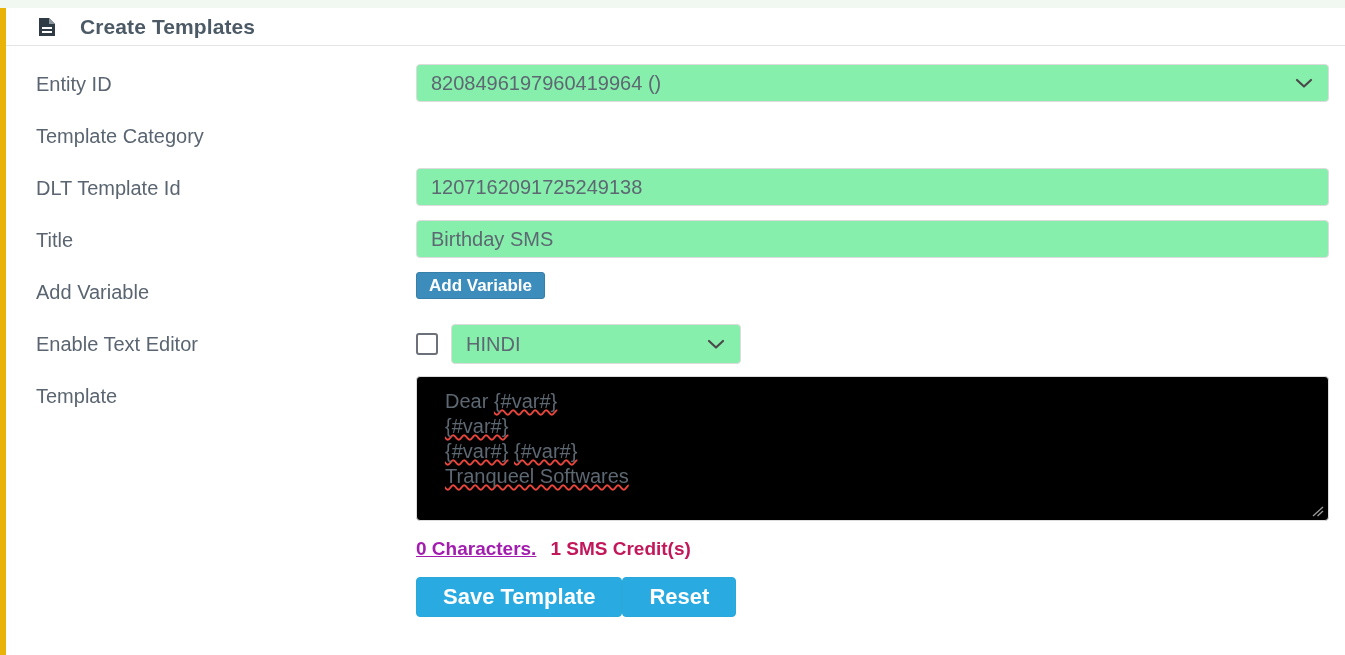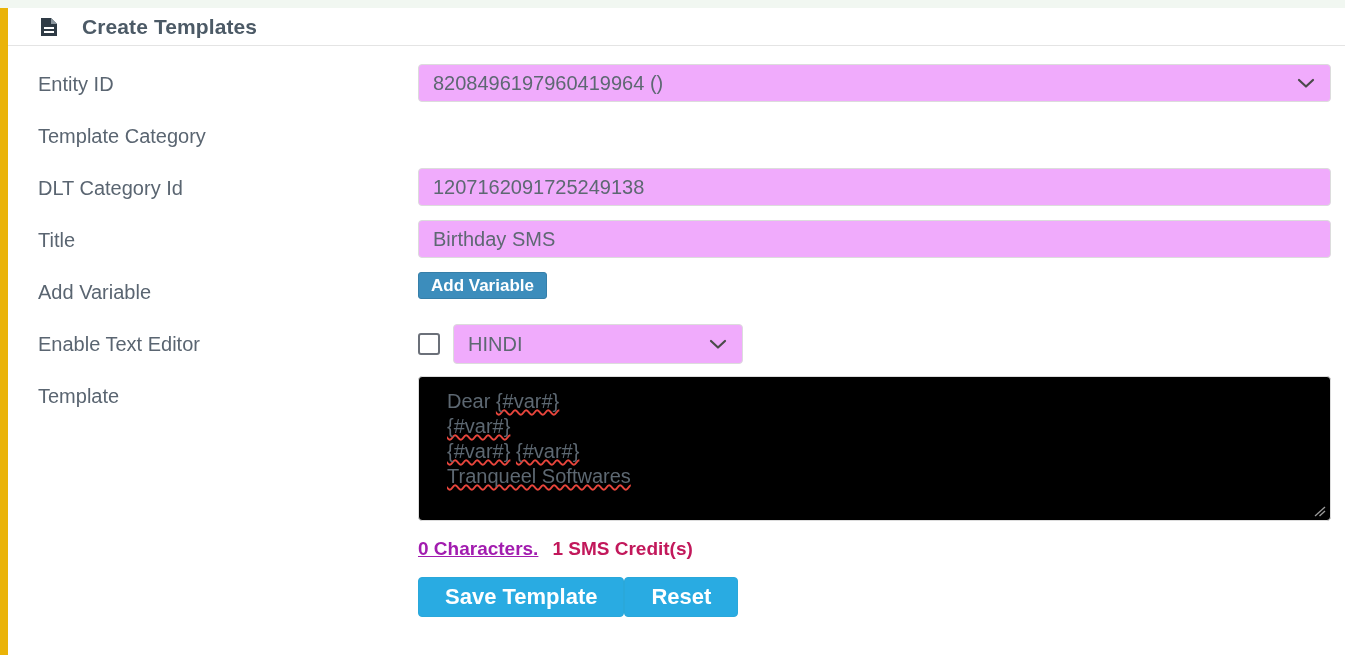--- a/index.html
+++ b/index.html
@@ -26,21 +26,21 @@
     background: #f1f7f1;
   }
 
   .page {
     position: absolute;
     top: 8px;
     left: 0;
     width: 1345px;
     height: 647px;
     background: #ffffff;
-    border-left: 8px solid #eab308;
+    border-left: 6px solid #eab308;
   }
 
   
   .panel-header {
     height: 38px;
     border-bottom: 1px solid #e4e4e4;
     display: flex;
     align-items: center;
     padding-left: 30px;
   }
@@ -83,21 +83,21 @@
     padding-right: 20px;
     padding-top: 6px;
   }
 
   
   .field {
     width: 913px;
     height: 38px;
     border: 1px solid #dcdcdc;
     border-radius: 4px;
-    background: #f0abfc;
+    background: #86efac;
     font-size: 20px;
     color: #5d6872;
     padding: 0 14px;
     display: flex;
     align-items: center;
     font-family: "Liberation Sans", "DejaVu Sans", sans-serif;
     outline: none;
   }
   .select-wrap {
     position: relative;
@@ -248,21 +248,21 @@
           </span>
         </div>
       </div>
     </div>
 
     <div class="row">
       <div class="label">Template Category</div>
     </div>
 
     <div class="row">
-      <div class="label">DLT Category Id</div>
+      <div class="label">DLT Template Id</div>
       <div class="control">
         <div class="field">1207162091725249138</div>
       </div>
     </div>
 
     <div class="row">
       <div class="label">Title</div>
       <div class="control">
         <div class="field">Birthday SMS</div>
       </div>

